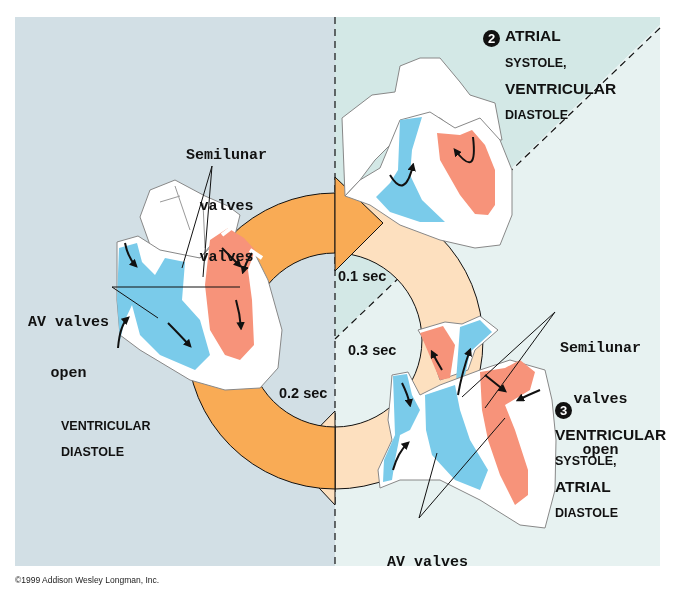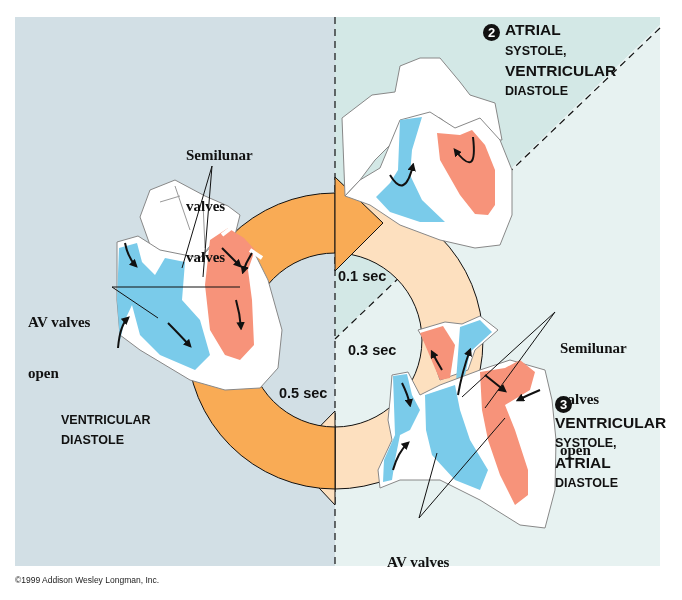--- a/index.html
+++ b/index.html
@@ -1,23 +1,23 @@
 <!DOCTYPE html>
 <html><head>
 <meta charset="utf-8">
 <style>
   html, body { margin: 0; padding: 0; background: #ffffff; }
   body { width: 682px; height: 600px; position: relative; overflow: hidden;
          font-family: "Liberation Sans", sans-serif; }
   #stage { position: absolute; left: 0; top: 0; width: 682px; height: 600px; }
-  .lbl { position: absolute; font-family: Liberation Serif, serif; font-weight: bold;
-         color: #111; font-size: 15px; line-height: 17px; white-space: pre; }
+  .lbl { position: absolute; font-family: Liberation Mono, monospace; font-weight: bold;
+         color: #111; font-size: 15px; line-height: 17px; white-space: pre; text-align: center; }
   .phase { position: absolute; font-family: "Liberation Sans", sans-serif; font-weight: bold;
            color: #111; font-size: 12.5px; line-height: 20px; }
-  .phase .line { display: block; white-space: nowrap; }
+  .phase .line { display: block; white-space: nowrap; margin-top: 6px; }
   .phase .big { font-size: 15.5px; }
   .badge { display: inline-block; width: 17px; height: 17px; border-radius: 50%; background: #111;
            color: #fff; font-size: 13px; line-height: 17px; text-align: center; font-weight: bold;
            vertical-align: -2px; margin-right: 5px; }
   .sec { position: absolute; font-family: "Liberation Sans", sans-serif; font-weight: bold;
          color: #111; font-size: 14.5px; }
   .copyright { position: absolute; left: 15px; top: 575px; font-size: 8.5px; color: #222;
                font-family: "Liberation Sans", sans-serif; }
 </style>
 </head>
@@ -134,17 +134,17 @@
   <span class="line">SYSTOLE,</span>
   <span class="line big">ATRIAL</span>
   <span class="line">DIASTOLE</span>
 </div>
 
 <div class="lbl" style="left:387px;top:520px;">
   <div>AV valves</div>
   
 </div>
 
-<div class="sec" style="left:279px;top:385px;">0.5 sec</div>
+<div class="sec" style="left:279px;top:385px;">0.2 sec</div>
 <div class="sec" style="left:338px;top:268px;">0.1 sec</div>
 <div class="sec" style="left:348px;top:342px;">0.3 sec</div>
 
 <div class="copyright">©1999 Addison Wesley Longman, Inc.</div>
 
 </body></html>

